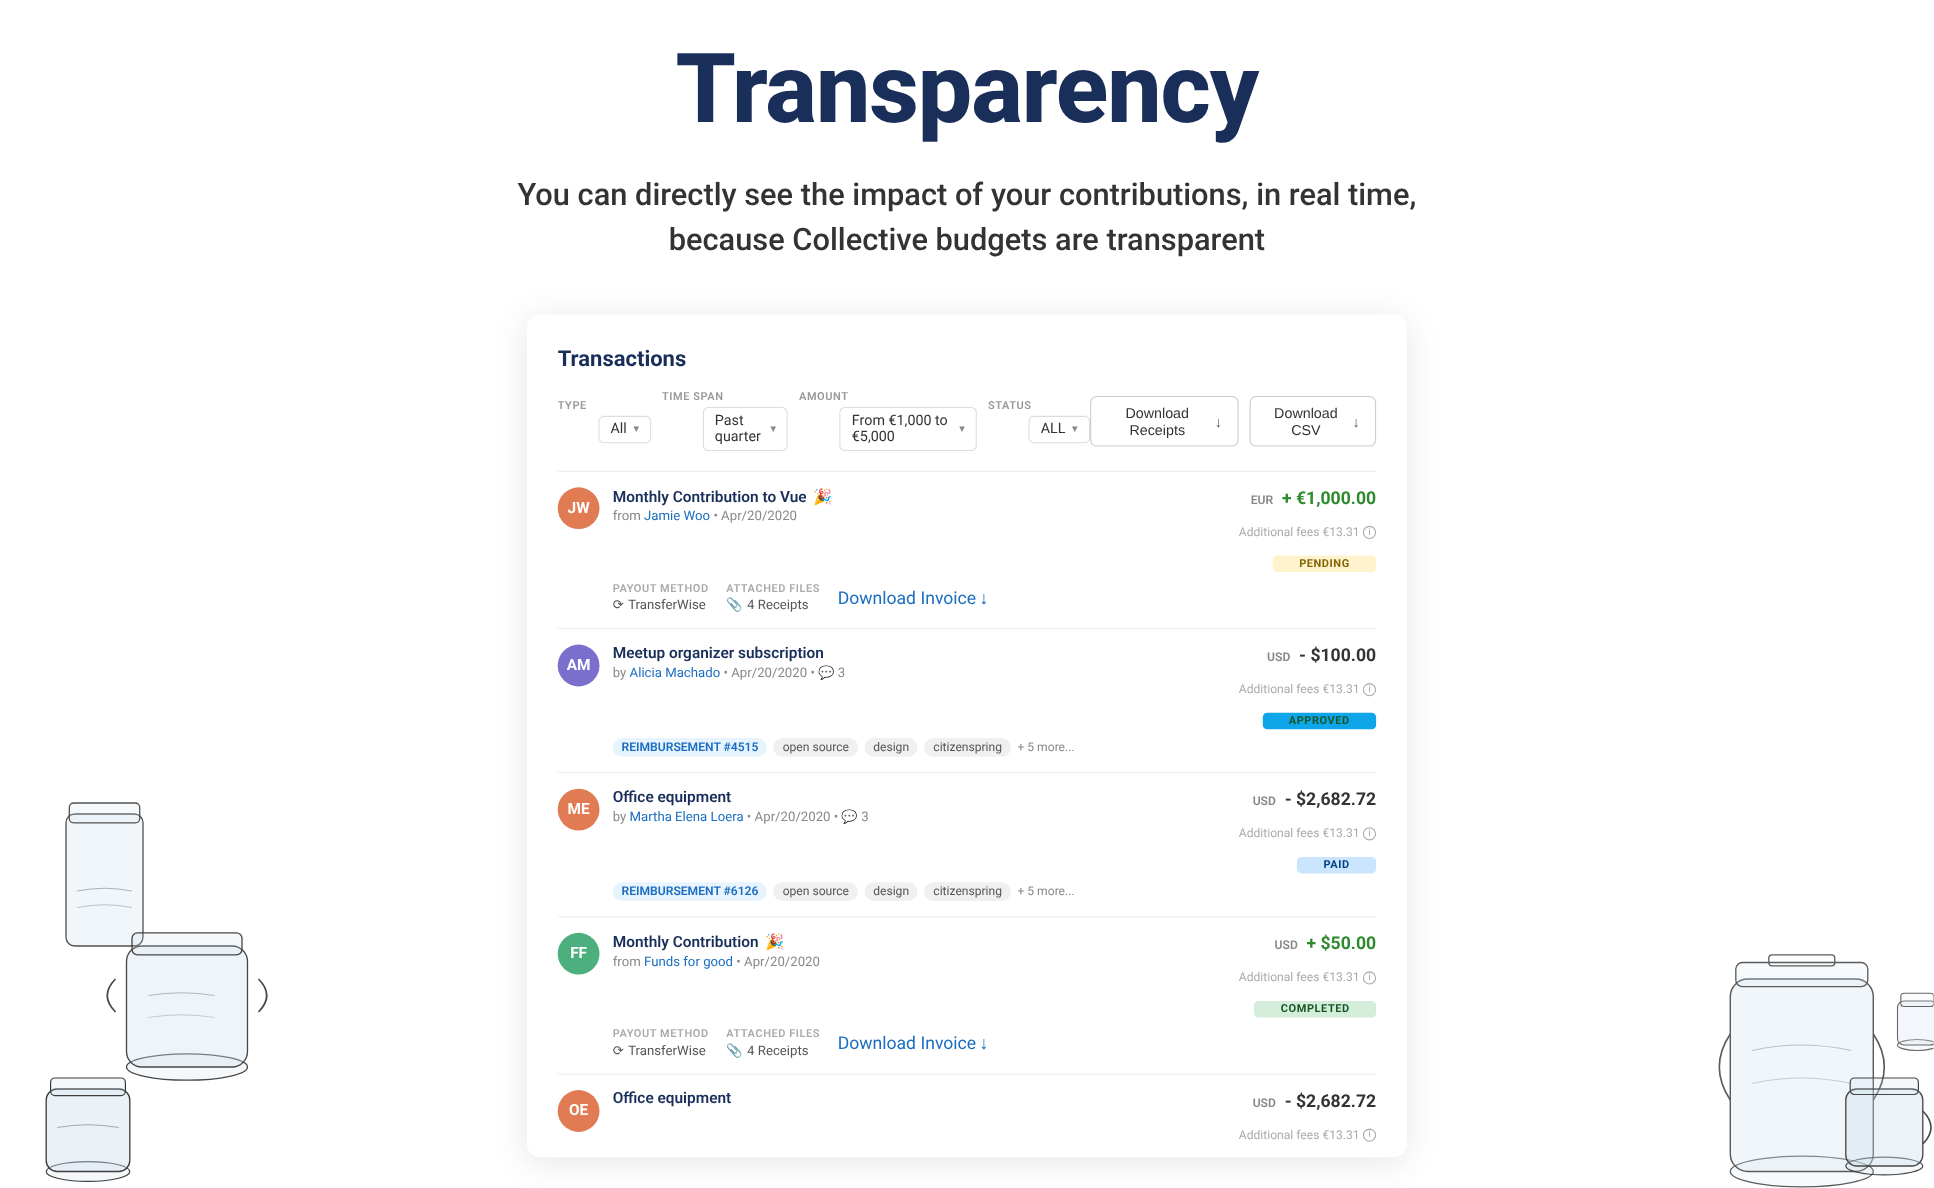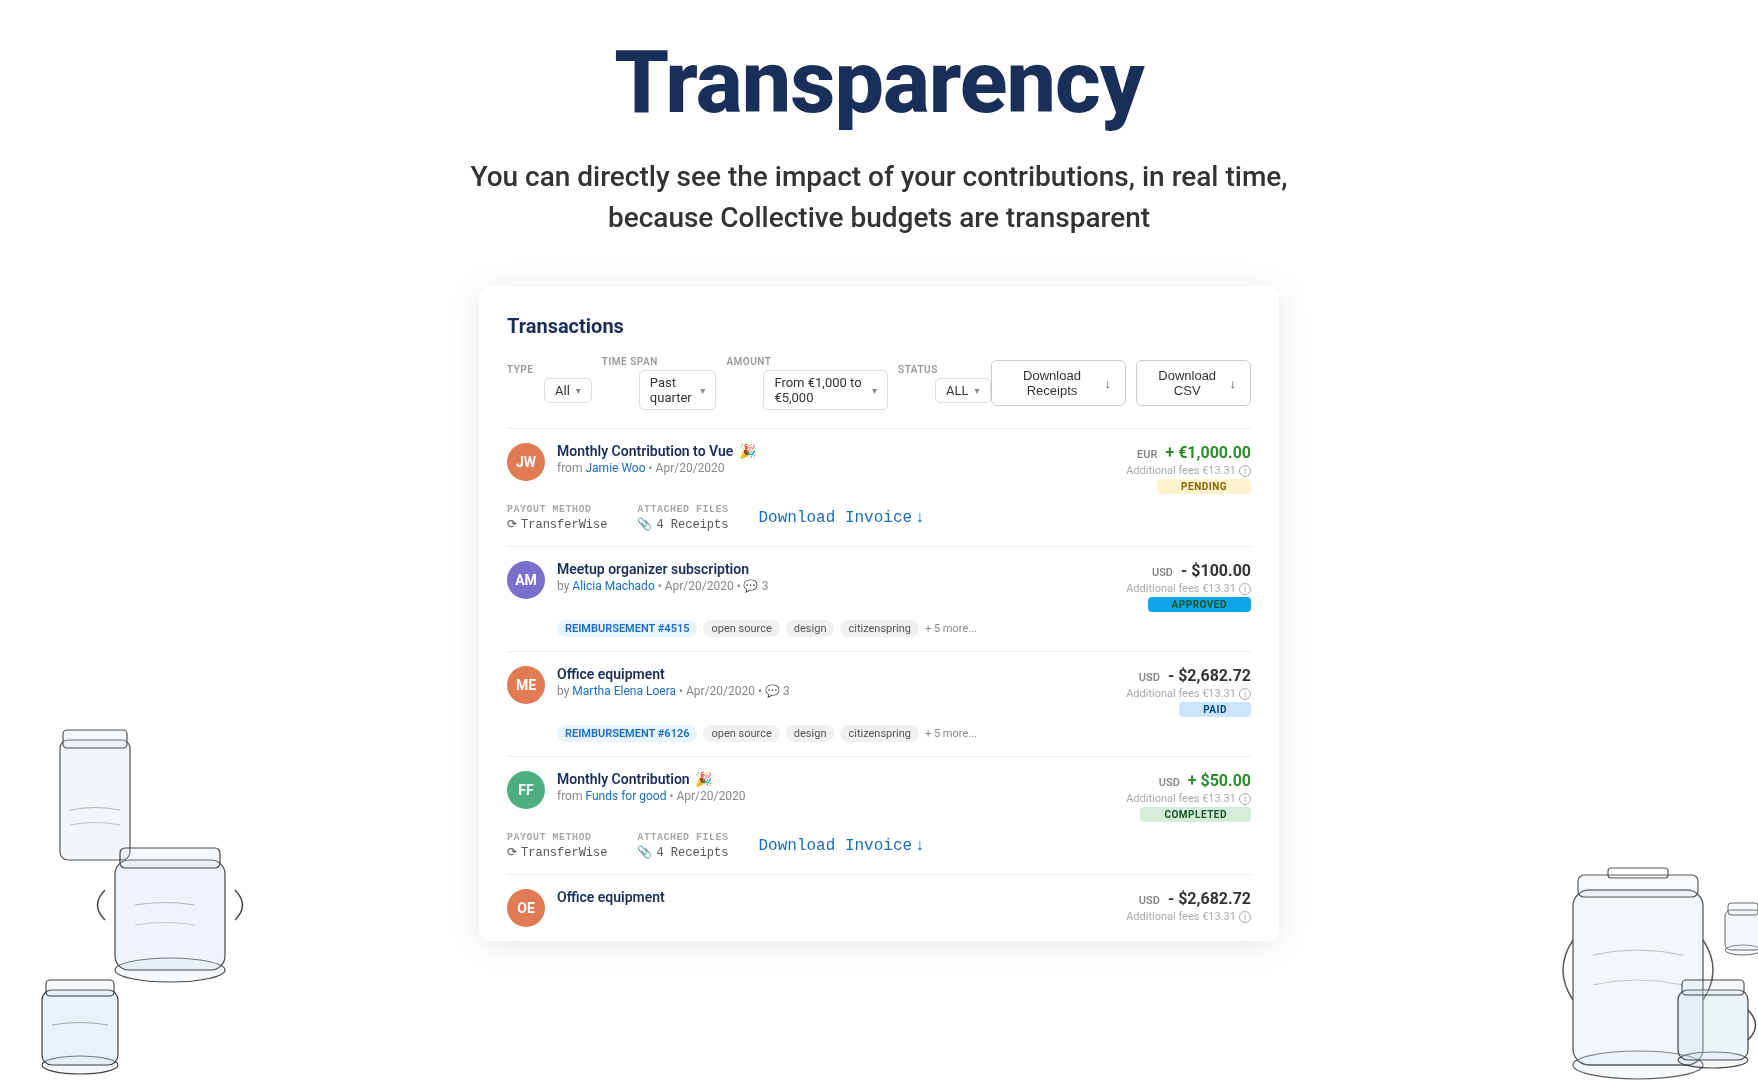--- a/index.html
+++ b/index.html
@@ -233,21 +233,21 @@
       align-items: center;
       gap: 3px;
       font-size: 12px;
       color: #888;
     }
 
     .transaction-right {
       display: flex;
       flex-direction: column;
       align-items: flex-end;
-      gap: 2px;
+      gap: 15px;
     }
 
     .amount {
       font-size: 16px;
       font-weight: 700;
       color: #333;
     }
 
     .amount-positive { color: #2d8a2d; }
     .amount-negative { color: #333; }
@@ -289,24 +289,24 @@
       letter-spacing: 0.5px;
     }
 
     .status-pending { background: #fff3cd; color: #856404; }
     .status-approved { background: #0ea5e9; color: #155724; }
     .status-paid { background: #cce5ff; color: #004085; }
     .status-completed { background: #d4edda; color: #155724; }
 
     .transaction-details {
       margin-top: 10px;
-      display: flex;
-      align-items: center;
-      gap: 30px;
-      font-family: Liberation Mono, monospace;
+      margin-left: 50px;
+      display: flex;
+      align-items: center;
+      gap: 16px;
     }
 
     .detail-group {
       display: flex;
       flex-direction: column;
       gap: 2px;
     }
 
     .detail-label {
       font-size: 10px;

